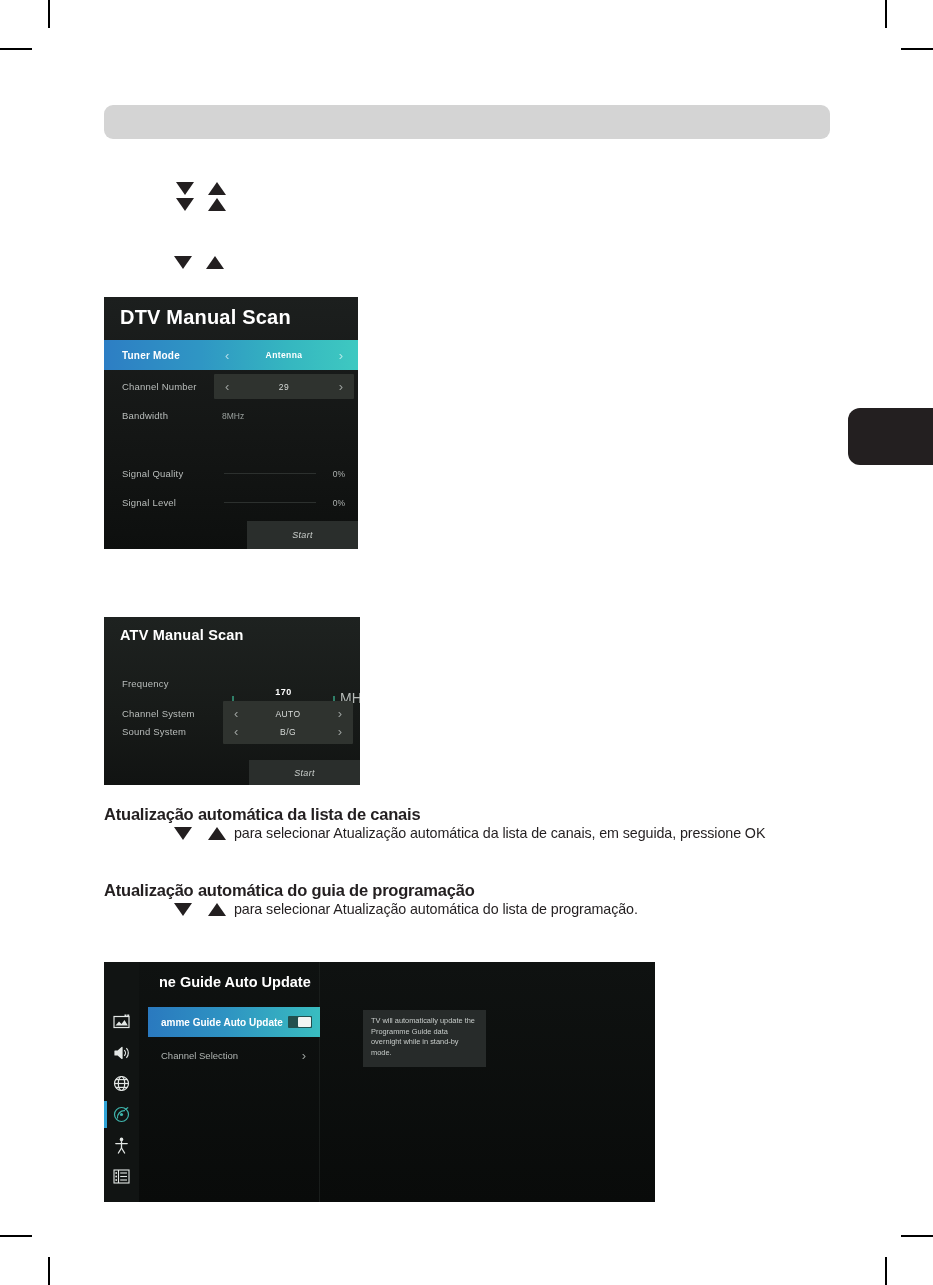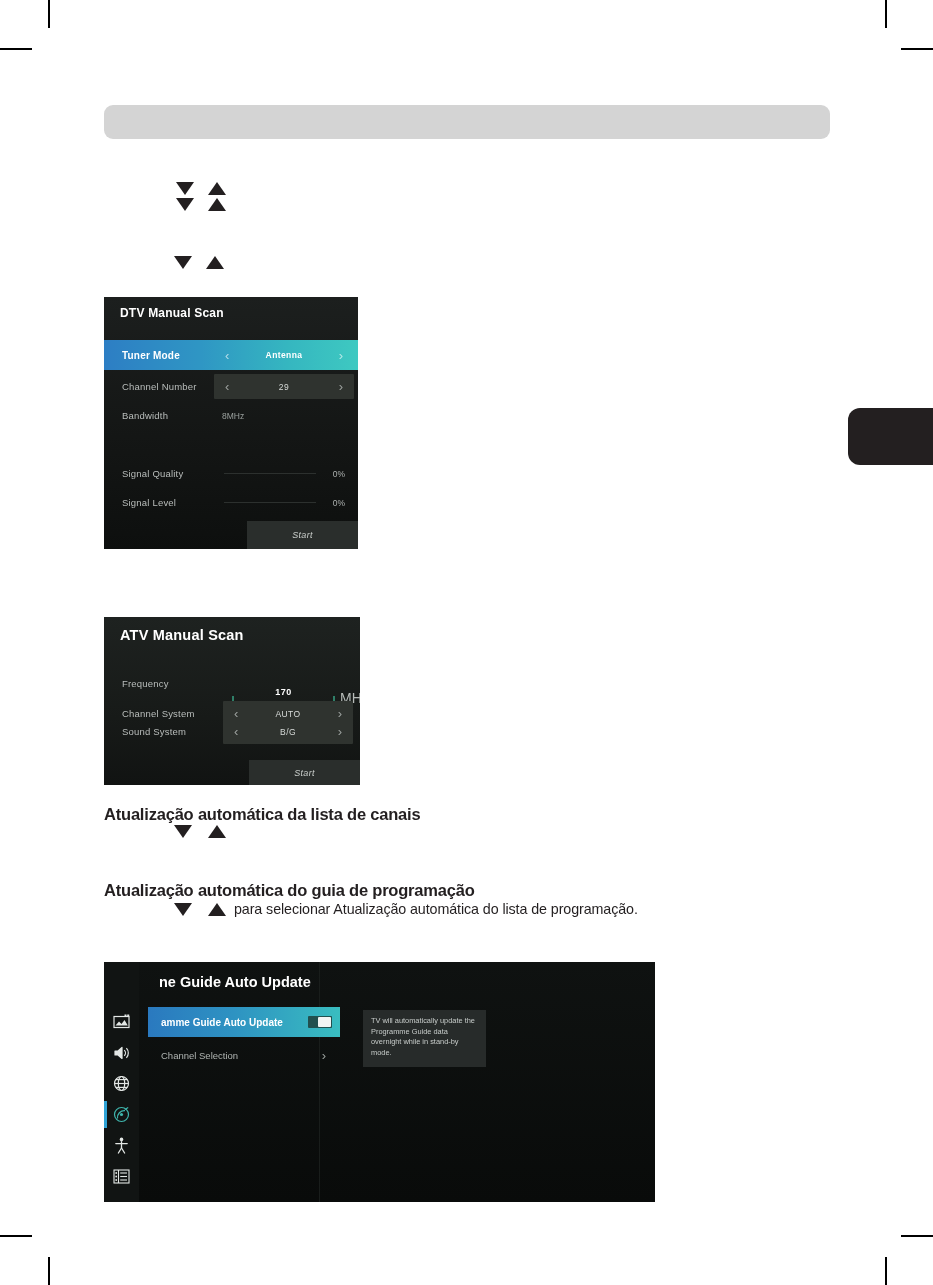--- a/index.html
+++ b/index.html
@@ -116,21 +116,21 @@
     font-weight: bold;
     letter-spacing: 0.2px;
   }
 
   
   .dtv {
     left: 104px; top: 297px;
     width: 254px; height: 252px;
     background: linear-gradient(180deg,#1c1f1e 0%,#141615 55%,#0d0f0e 100%);
   }
-  .dtv .osd-title { position: absolute; left: 16px; top: 9px; font-size: 12px; }
+  .dtv .osd-title { position: absolute; left: 16px; top: 9px; font-size: 20px; }
 
   .osd-row {
     position: absolute;
     left: 0; right: 0;
     height: 29px;
     display: flex;
     align-items: center;
   }
   .osd-row .lbl {
     position: absolute;
@@ -250,21 +250,21 @@
   .guide-title {
     position: absolute; left: 20px; top: 12px;
     font-size: 14.5px; font-weight: bold; color: #ffffff;
   }
   .guide-divider {
     position: absolute; left: 180px; top: 0; width: 1px; height: 100%;
     background: #191d1b;
   }
   .guide-row {
     position: absolute; left: 9px; width: 172px; height: 30px;
-    display: flex; align-items: center; padding-left: 20px;
+    display: flex; align-items: center;
   }
   .guide-row .g-lbl { position: absolute; left: 13px; font-size: 9.5px; }
   .guide-row.hl {
     background: linear-gradient(90deg,#2a79bf 0%,#2e93c2 45%,#39bdc0 100%);
   }
   .guide-row.hl .g-lbl { color: #ffffff; font-weight: bold; font-size: 10px; }
   .guide-row.plain .g-lbl { color: #b0b5b2; }
   .guide-row .g-chev { position: absolute; right: 14px; font-size: 13px; color: #9aa09d; }
   .toggle {
     position: absolute; right: 8px;
@@ -390,20 +390,21 @@
     </span>
   </div>
 
   <div class="start-btn" style="left:145px;top:143px;width:111px;height:25px;">Start</div>
 </div>
 
 <div class="section-heading head-canais">Atualização automática da lista de canais</div>
 <div class="instr-line line-canais">
   <span class="tri tri-down"></span>
   <span class="tri tri-up"></span>
+  <span class="instr-text">para selecionar Atualização automática da lista de canais, em seguida, pressione OK</span>
 </div>
 
 <div class="section-heading head-guia">Atualização automática do guia de programação</div>
 <div class="instr-line line-guia">
   <span class="tri tri-down"></span>
   <span class="tri tri-up"></span>
   <span class="instr-text">para selecionar Atualização automática do lista de programação.</span>
 </div>
 
 <div class="osd guide">

